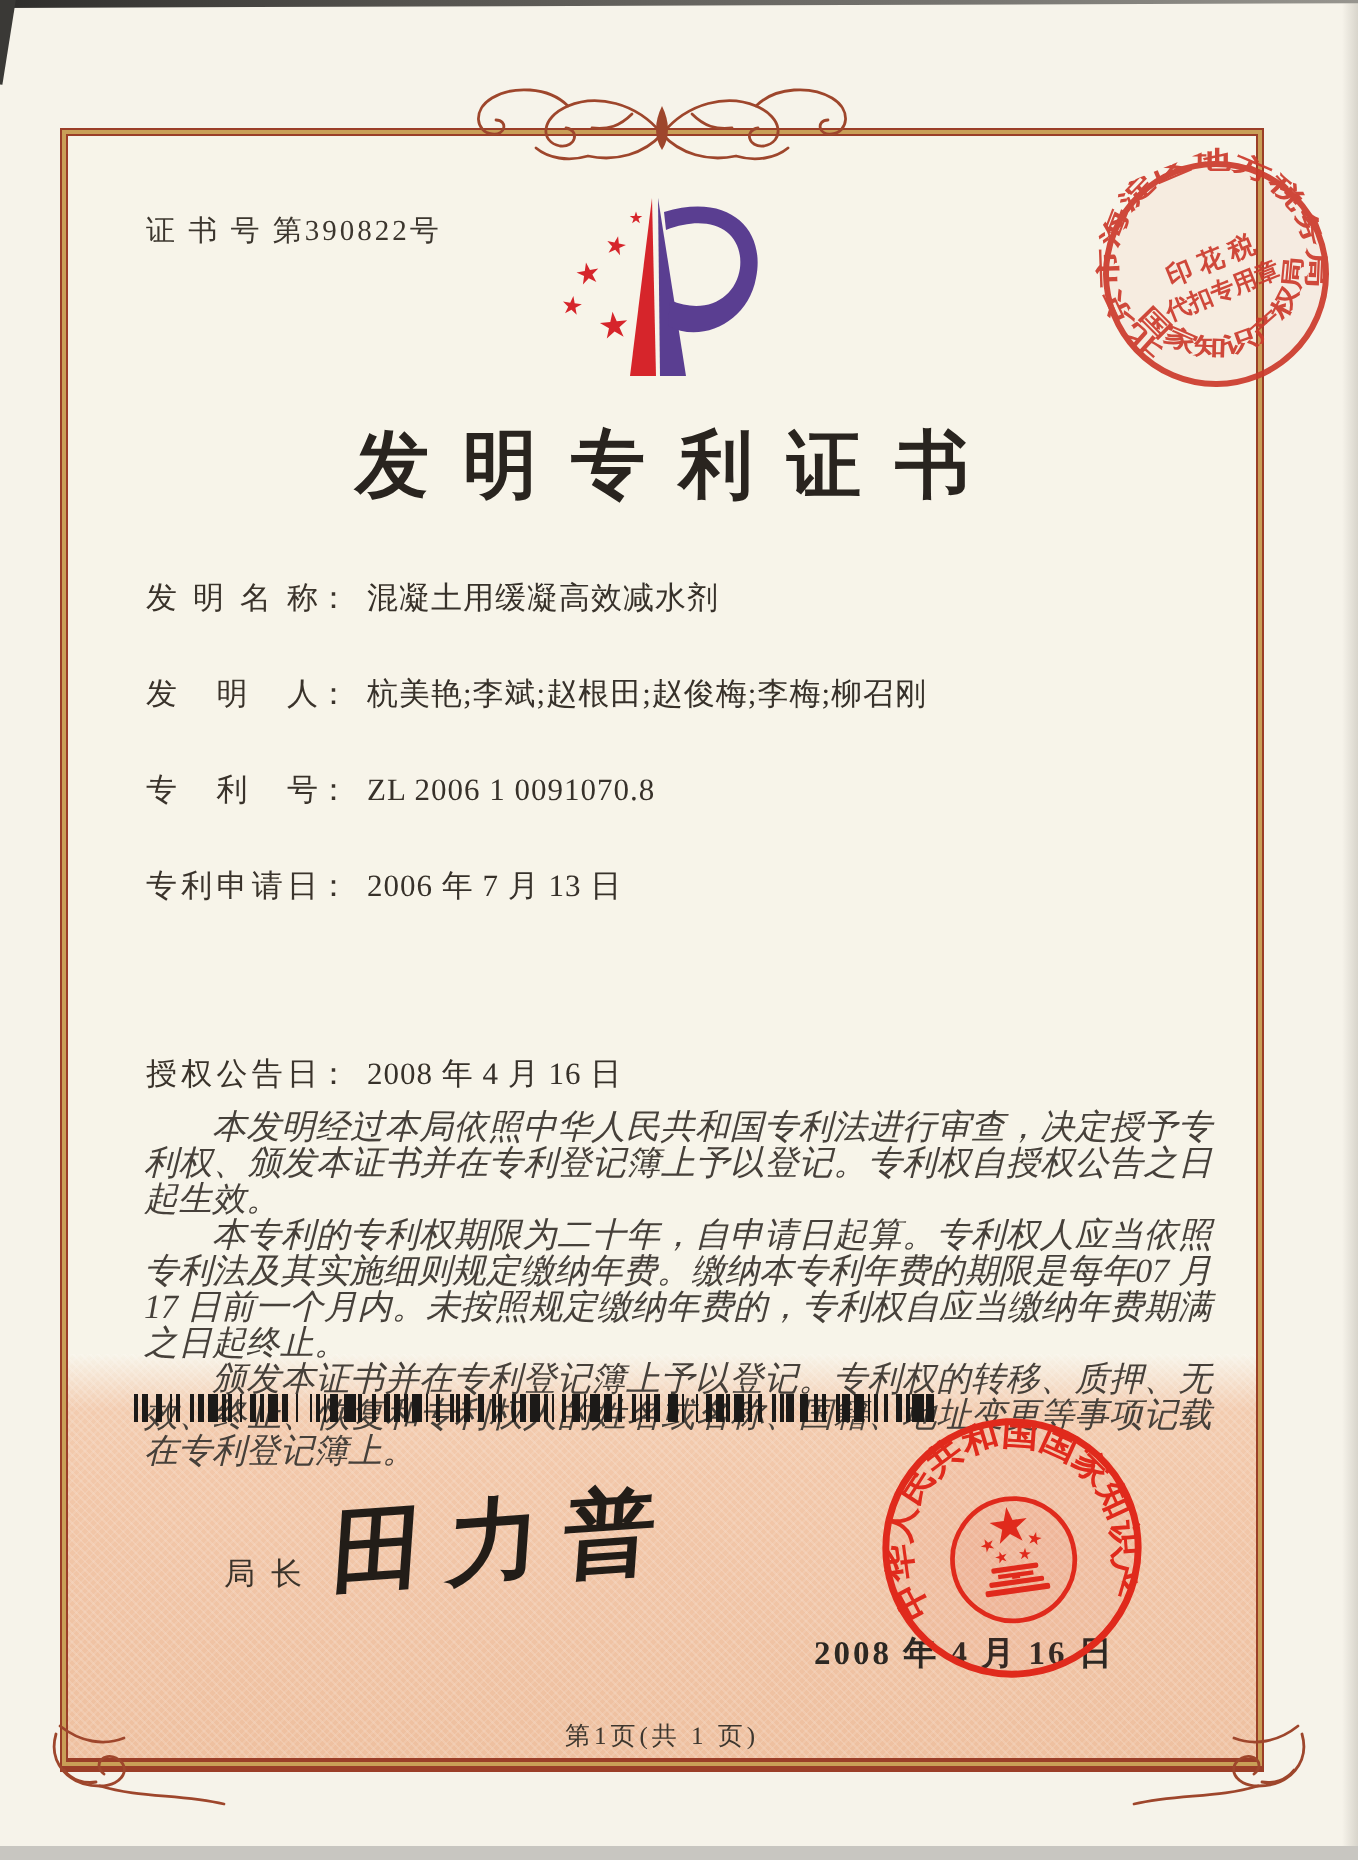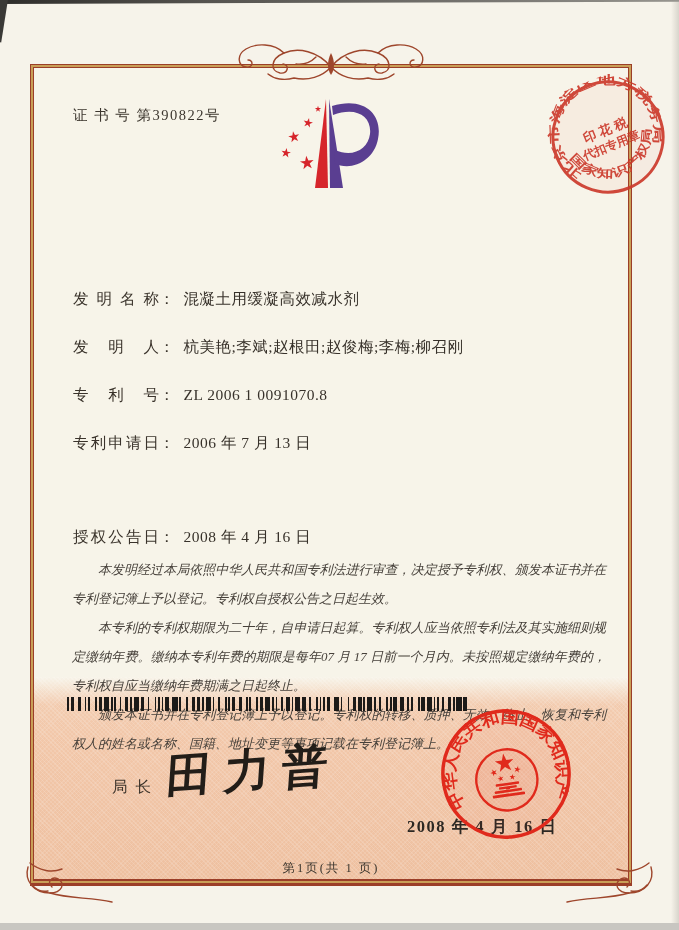--- a/index.html
+++ b/index.html
@@ -29,21 +29,21 @@
   .cert-no{left:73px;top:106px;font-size:14.5px;color:#3c362e;letter-spacing:1.5px;}
   .logo{left:277px;top:97px;width:108px;height:96px;z-index:3;}
   .title{left:31px;top:208px;width:600px;text-align:center;font-size:37px;font-weight:bold;
          letter-spacing:17px;text-indent:17px;color:#29241f;}
   .field-row{left:73px;white-space:nowrap;}
   .lbl{display:inline-block;width:86px;text-align:justify;text-align-last:justify;
        font-size:15.5px;color:#3a332b;vertical-align:baseline;}
   .colon{font-size:15.5px;color:#3a332b;margin-right:9px;}
   .val{font-size:15.5px;color:#37312a;letter-spacing:.5px;}
   .body-text{left:72px;top:555px;width:534px;}
-  .body-text p{margin:0;text-indent:2em;font-size:13px;line-height:29px;color:#46403a;
+  .body-text p{margin:0;text-indent:2em;font-size:17px;line-height:18px;color:#46403a;
                text-align:justify;font-style:italic;}
   .barcode{left:67px;top:697px;width:406px;height:14px;display:flex;z-index:3;overflow:hidden;}
   .barcode span{display:block;height:100%;flex:0 0 auto;}
   .barcode .bar{background:#1c1a18;}
   .director{left:112px;top:777px;font-size:15.5px;letter-spacing:8px;color:#3b332a;}
   .signature{left:166px;top:740px;font-size:46px;font-weight:bold;letter-spacing:12px;color:#221d18;
              transform:rotate(-4deg) skewX(-8deg);z-index:3;}
   .issue-date{left:407px;top:816px;font-size:16.5px;font-weight:600;letter-spacing:1.5px;color:#2c2823;}
   .page-footer{left:31px;top:860px;width:600px;text-align:center;font-size:12.5px;
                letter-spacing:2px;color:#3c362e;}
@@ -120,20 +120,21 @@
       <circle cx="59" cy="59" r="55" fill="rgba(230,80,60,0.05)" stroke="#cc3a2c" stroke-width="3"></circle>
       <path id="stampTop" d="M 21 83 A 48 48 0 1 1 97 83" fill="none"></path>
       <text font-size="12"><textPath href="#stampTop" textLength="212" lengthAdjust="spacingAndGlyphs">北京市海淀区地方税务局</textPath></text>
       <path id="stampBot" d="M 16 64 A 44 44 0 0 0 102 64" fill="none"></path>
       <text font-size="11.5"><textPath href="#stampBot" textLength="116" lengthAdjust="spacingAndGlyphs">国家知识产权局</textPath></text>
       <text x="59" y="56" text-anchor="middle" font-size="13">印 花 税</text>
       <text x="59" y="72" text-anchor="middle" font-size="12">代扣专用章</text>
     </g>
   </svg>
 
+  <div class="abs title">发明专利证书</div>
 
   <div class="abs field-row" style="top:289px">
     <span class="lbl">发明名称</span><span class="colon">：</span><span class="val">混凝土用缓凝高效减水剂</span>
   </div>
   <div class="abs field-row" style="top:337px">
     <span class="lbl">发明人</span><span class="colon">：</span><span class="val">杭美艳;李斌;赵根田;赵俊梅;李梅;柳召刚</span>
   </div>
   <div class="abs field-row" style="top:385px">
     <span class="lbl">专利号</span><span class="colon">：</span><span class="val">ZL 2006 1 0091070.8</span>
   </div>

